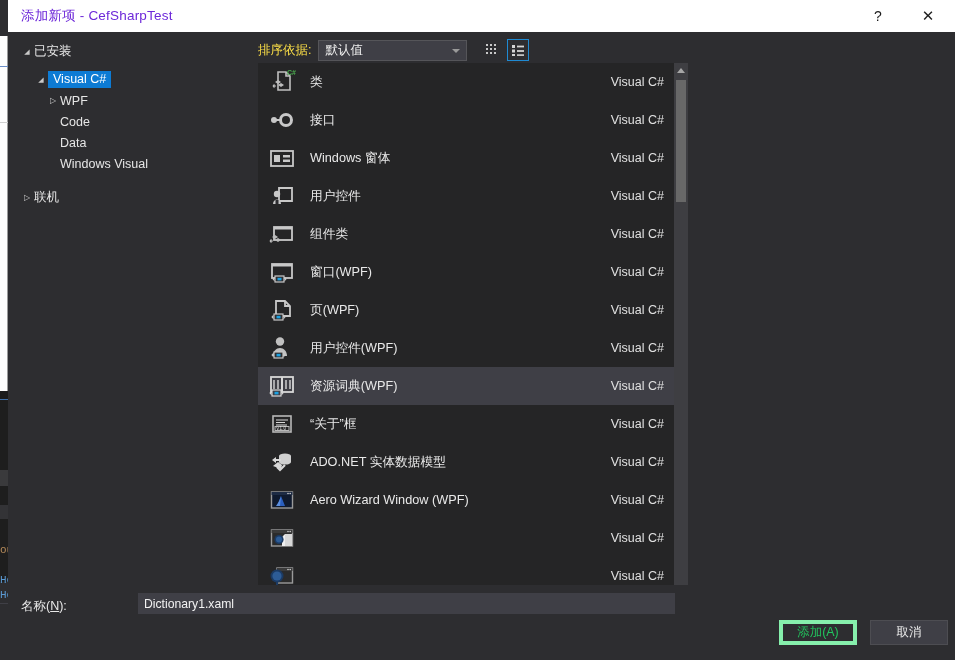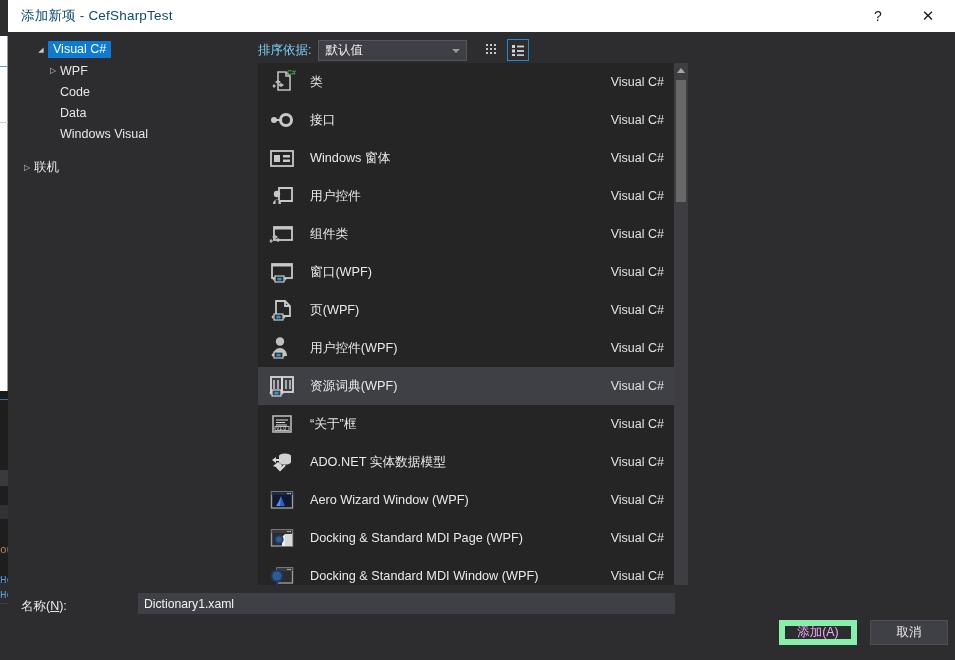--- a/index.html
+++ b/index.html
@@ -35,21 +35,21 @@
   .bg-right-strip2 { position: absolute; right: 0; top: 391px; width: 6px; height: 212px; background: #1e1e1e; }
   .bg-scroll-nub { position: absolute; right: 0px; top: 36px; width: 6px; height: 8px; background: #686868; }
   .bg-doc-icon { position: absolute; left: 14px; top: 588px; width: 14px; height: 14px; }
 
   
   .dialog { position: absolute; left: 8px; top: 0; width: 947px; height: 660px; }
 
   
   .titlebar { position: absolute; left: 0; top: 0; width: 947px; height: 32px;
       background: #ffffff; display: flex; align-items: center; }
-  .title-text { margin-left: 13px; font-size: 13.5px; color: #0c4a6e; letter-spacing: .2px; }
+  .title-text { margin-left: 13px; font-size: 13.5px; color: #6d28d9; letter-spacing: .2px; }
   .title-buttons { position: absolute; right: 0; top: 0; height: 32px; display: flex; }
   .tb-btn { width: 46px; height: 32px; display: flex; align-items: center; justify-content: center;
       font-size: 14px; color: #1b1b1b; cursor: default; }
   .tb-btn.close { width: 54px; font-size: 15px; }
 
   
   .dlg-body { position: absolute; left: 0; top: 32px; width: 947px; height: 560px; background: #2d2d30; }
 
   
   .tree-pane { position: absolute; left: 0; top: 0; width: 242px; height: 560px; background: #2d2d30; }
@@ -60,21 +60,21 @@
   .chev.down { font-size: 7px; }
   .tree-l1 { padding-left: 26px; margin-top: 7px; }
   .tree-l2 { padding-left: 38px; }
   .tree-l3 { padding-left: 52px; }
   .sel-chip { background: #0d7bd4; color: #ffffff; padding: 1px 5px 2px 5px; border-radius: 0; }
   .tree-online { padding-left: 12px; margin-top: 13px; }
 
   
   .list-pane { position: absolute; left: 242px; top: 0; width: 448px; height: 560px; background: #2d2d30; }
   .sortbar { position: absolute; left: 0; top: 4px; width: 448px; height: 28px; display: flex; align-items: center; }
-  .sort-label { font-size: 12.5px; color: #7dd3fc; margin-left: 8px; text-align: center; }
+  .sort-label { font-size: 12.5px; color: #fde047; margin-left: 8px; text-align: center; }
   .sort-combo { position: relative; margin-left: 7px; width: 149px; height: 21px; background: #3f3f46;
       border: 1px solid #555559; display: flex; align-items: center; }
   .sort-combo-val { font-size: 12.5px; color: #f0f0f0; margin-left: 6px; }
   .sort-combo-arrow { position: absolute; right: 6px; top: 8px; width: 0; height: 0;
       border-left: 4px solid transparent; border-right: 4px solid transparent; border-top: 4px solid #9a9a9a; }
   .viewbtn { width: 22px; height: 22px; display: flex; align-items: center; justify-content: center; }
   .viewbtn.grid { margin-left: 14px; }
   .viewbtn.list { margin-left: 4px; border: 1px solid #1f8ad2; background: #2d2d30; }
 
   .list-box { position: absolute; left: 8px; top: 31px; width: 430px; height: 522px;
@@ -112,21 +112,21 @@
   
   .bottom { position: absolute; left: 0; top: 592px; width: 947px; height: 68px; background: #2d2d30; }
   .name-label { position: absolute; left: 13px; top: 6px; font-size: 12.5px; color: #e8e8e8; }
   .name-label u { text-decoration: underline; }
   .name-input { position: absolute; left: 130px; top: 1px; width: 537px; height: 21px;
       background: #3f3f46; border: none; color: #f2f2f2; font-size: 12.2px; padding-left: 6px;
       font-family: "Liberation Sans", sans-serif; outline: none; }
   .btn { position: absolute; top: 28px; width: 78px; height: 25px; font-size: 12.4px;
       display: flex; align-items: center; justify-content: center; cursor: default;
       font-family: "Liberation Sans", sans-serif; }
-  .btn.add { left: 771px; background: #2d2d30; border: 6px solid #86efac; color: #f0abfc; }
+  .btn.add { left: 771px; background: #2d2d30; border: 4px solid #86efac; color: #22c55e; }
   .btn.cancel { left: 862px; background: #3f3f46; border: 1px solid #4d4d52; color: #f0f0f0; }
 
   .bottom-sep { position: absolute; left: 0; top: 655px; width: 947px; height: 5px; background: #2d2d30; }
 </style>
 </head>
 <body>
 
 <div id="root">
 
   <div class="bg-ide">
@@ -160,20 +160,24 @@
       <div class="title-buttons">
         <div class="tb-btn">?</div>
         <div class="tb-btn close">✕</div>
       </div>
     </div>
 
     <div class="dlg-body">
 
       <div class="tree-pane">
 
+        <div class="tree-row tree-head">
+          <span class="chev down">◢</span>
+          <span>已安装</span>
+        </div>
 
         <div class="tree-row tree-l1">
           <span class="chev down">◢</span>
           <span class="sel-chip">Visual C#</span>
         </div>
 
         <div class="tree-row tree-l2">
           <span class="chev">▷</span>
           <span>WPF</span>
         </div>
@@ -406,37 +410,35 @@
                   <rect x="3.5" y="6" width="21" height="16" fill="#2b2b2b" stroke="#9a9a9a" stroke-width="1.4"></rect>
                   <rect x="3.5" y="6" width="21" height="3" fill="#3b3b3b"></rect>
                   <circle cx="20" cy="7.5" r="0.8" fill="#cfcfcf"></circle>
                     <circle cx="22.2" cy="7.5" r="0.8" fill="#cfcfcf"></circle>
                   <path d="M17 10h7v12h-7z" fill="#d8d8d8"></path>
                   <path d="M17 10l-3 3v9h3z" fill="#efefef"></path>
                   <circle cx="11" cy="15.5" r="4.6" fill="#1b3a63"></circle>
                   <circle cx="11" cy="15.5" r="3" fill="#2d5c96"></circle>
                 </svg>
               </div>
-              <span class="row-title">Docking &amp; Standard MDI Page (WPF)</span>
               <span class="row-lang">Visual C#</span>
             </div>
 
             <div class="row">
               <div class="row-icon">
                 <svg width="28" height="28" viewBox="0 0 28 28">
                   <rect x="9" y="6" width="15.5" height="15" fill="#2b2b2b" stroke="#9a9a9a" stroke-width="1.4"></rect>
                   <rect x="9" y="6" width="15.5" height="3" fill="#3b3b3b"></rect>
                   <circle cx="20" cy="7.5" r="0.8" fill="#cfcfcf"></circle>
                     <circle cx="22.2" cy="7.5" r="0.8" fill="#cfcfcf"></circle>
                   <circle cx="9" cy="14" r="6.5" fill="#1b3a63"></circle>
                   <circle cx="9" cy="14" r="4.6" fill="#2d5c96"></circle>
                   <rect x="8" y="20" width="2" height="4" fill="#1b3a63"></rect>
                 </svg>
               </div>
-              <span class="row-title">Docking &amp; Standard MDI Window (WPF)</span>
               <span class="row-lang">Visual C#</span>
             </div>
 
           </div>
 
           <div class="vscroll">
             <div class="vs-arrow">
               <span class="tri-up"></span>
             </div>
             <div class="vs-thumb"></div>

